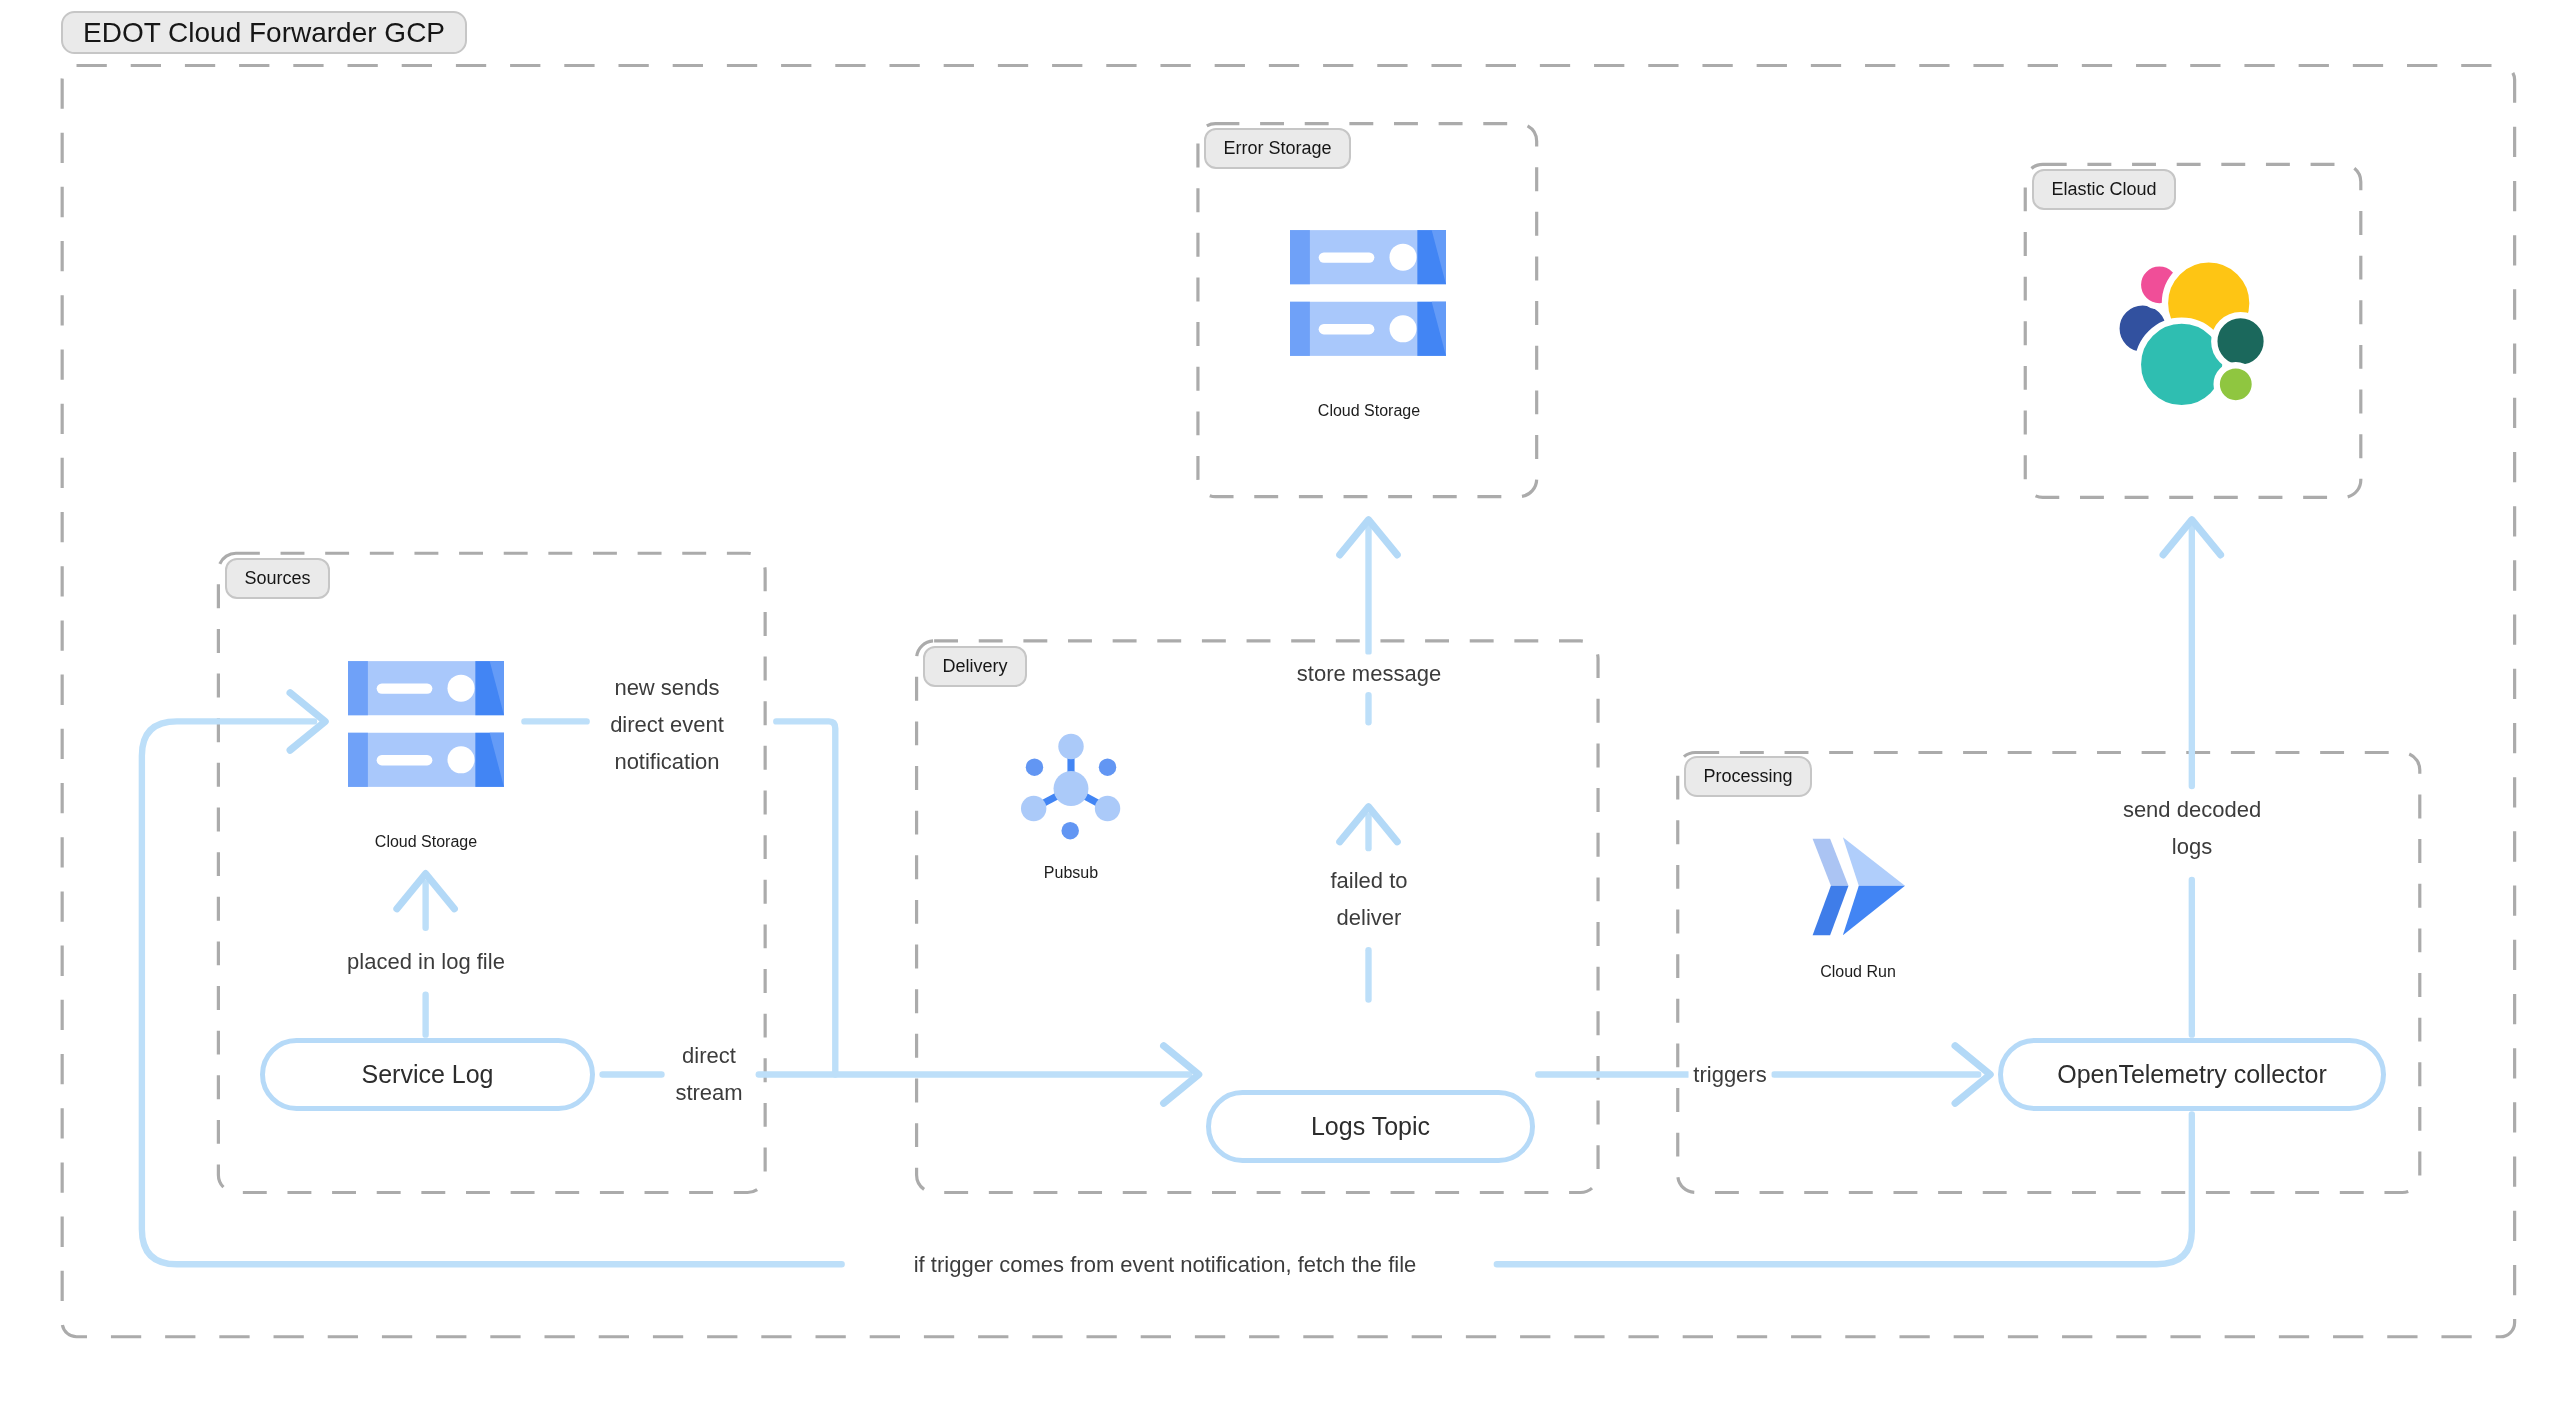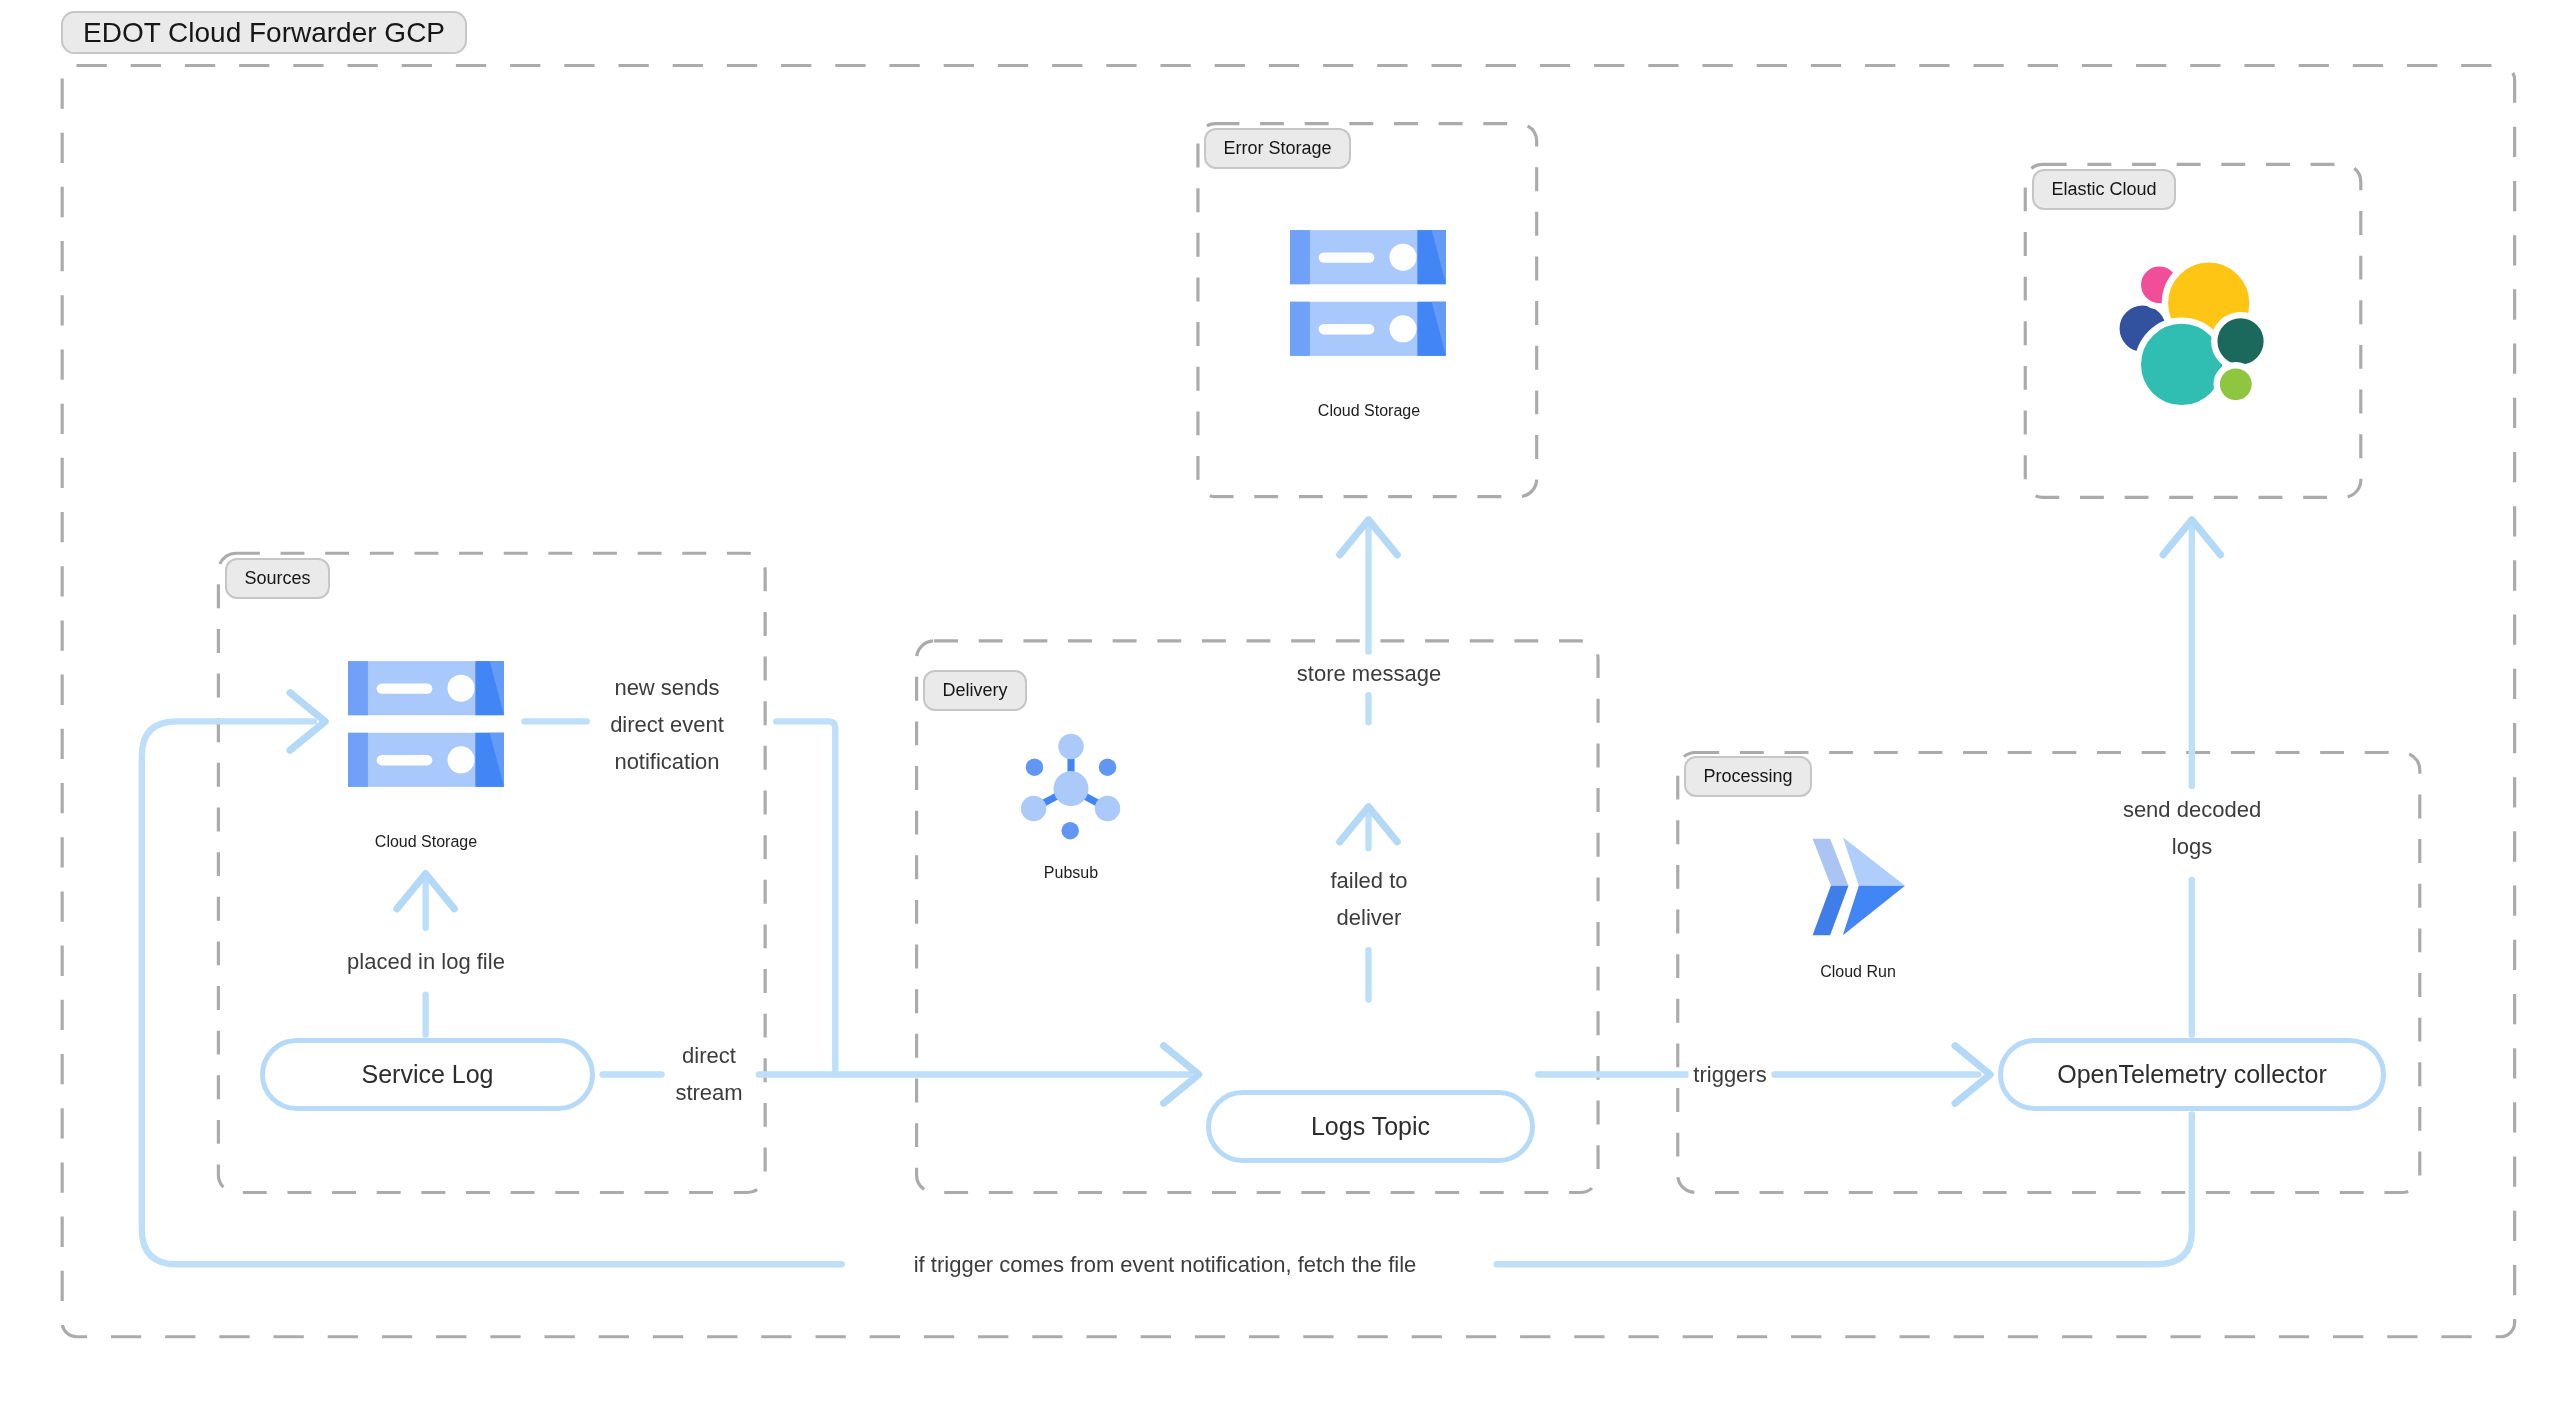--- a/index.html
+++ b/index.html
@@ -73,24 +73,24 @@
       <path d="M 2453 1312 L 2497 1348 L 2453 1384"></path>
       <path d="M 1681 696 L 1717 652 L 1753 696"></path>
       <path d="M 1681 1056 L 1717 1012 L 1753 1056"></path>
       <path d="M 2714 696 L 2750 652 L 2786 696"></path>
       <path d="M 498 1140 L 534 1096 L 570 1140"></path>
     </g>
   </svg>
 
   <div class="pill title" style="left:61px;top:11px;">EDOT Cloud Forwarder GCP</div>
   <div class="pill" style="left:225px;top:558px;">Sources</div>
-  <div class="pill" style="left:923px;top:646px;margin-top:24px;">Delivery</div>
+  <div class="pill" style="left:923px;top:646px;">Delivery</div>
   <div class="pill" style="left:1204px;top:128px;">Error Storage</div>
   <div class="pill" style="left:2032px;top:169px;">Elastic Cloud</div>
-  <div class="pill" style="left:1684px;top:756px;">Processing</div>
+  <div class="pill" style="left:1684px;top:756px;border-radius:13px;">Processing</div>
 
   <div class="node" style="left:260px;top:1038px;width:335px;height:73px;">
       <span>Service Log</span>
     </div>
   <div class="node" style="left:1206px;top:1090px;width:329px;height:73px;justify-content:center;">
       <span>Logs Topic</span>
     </div>
   <div class="node" style="left:1998px;top:1038px;width:388px;height:73px;">
       <span>OpenTelemetry collector</span>
     </div>

